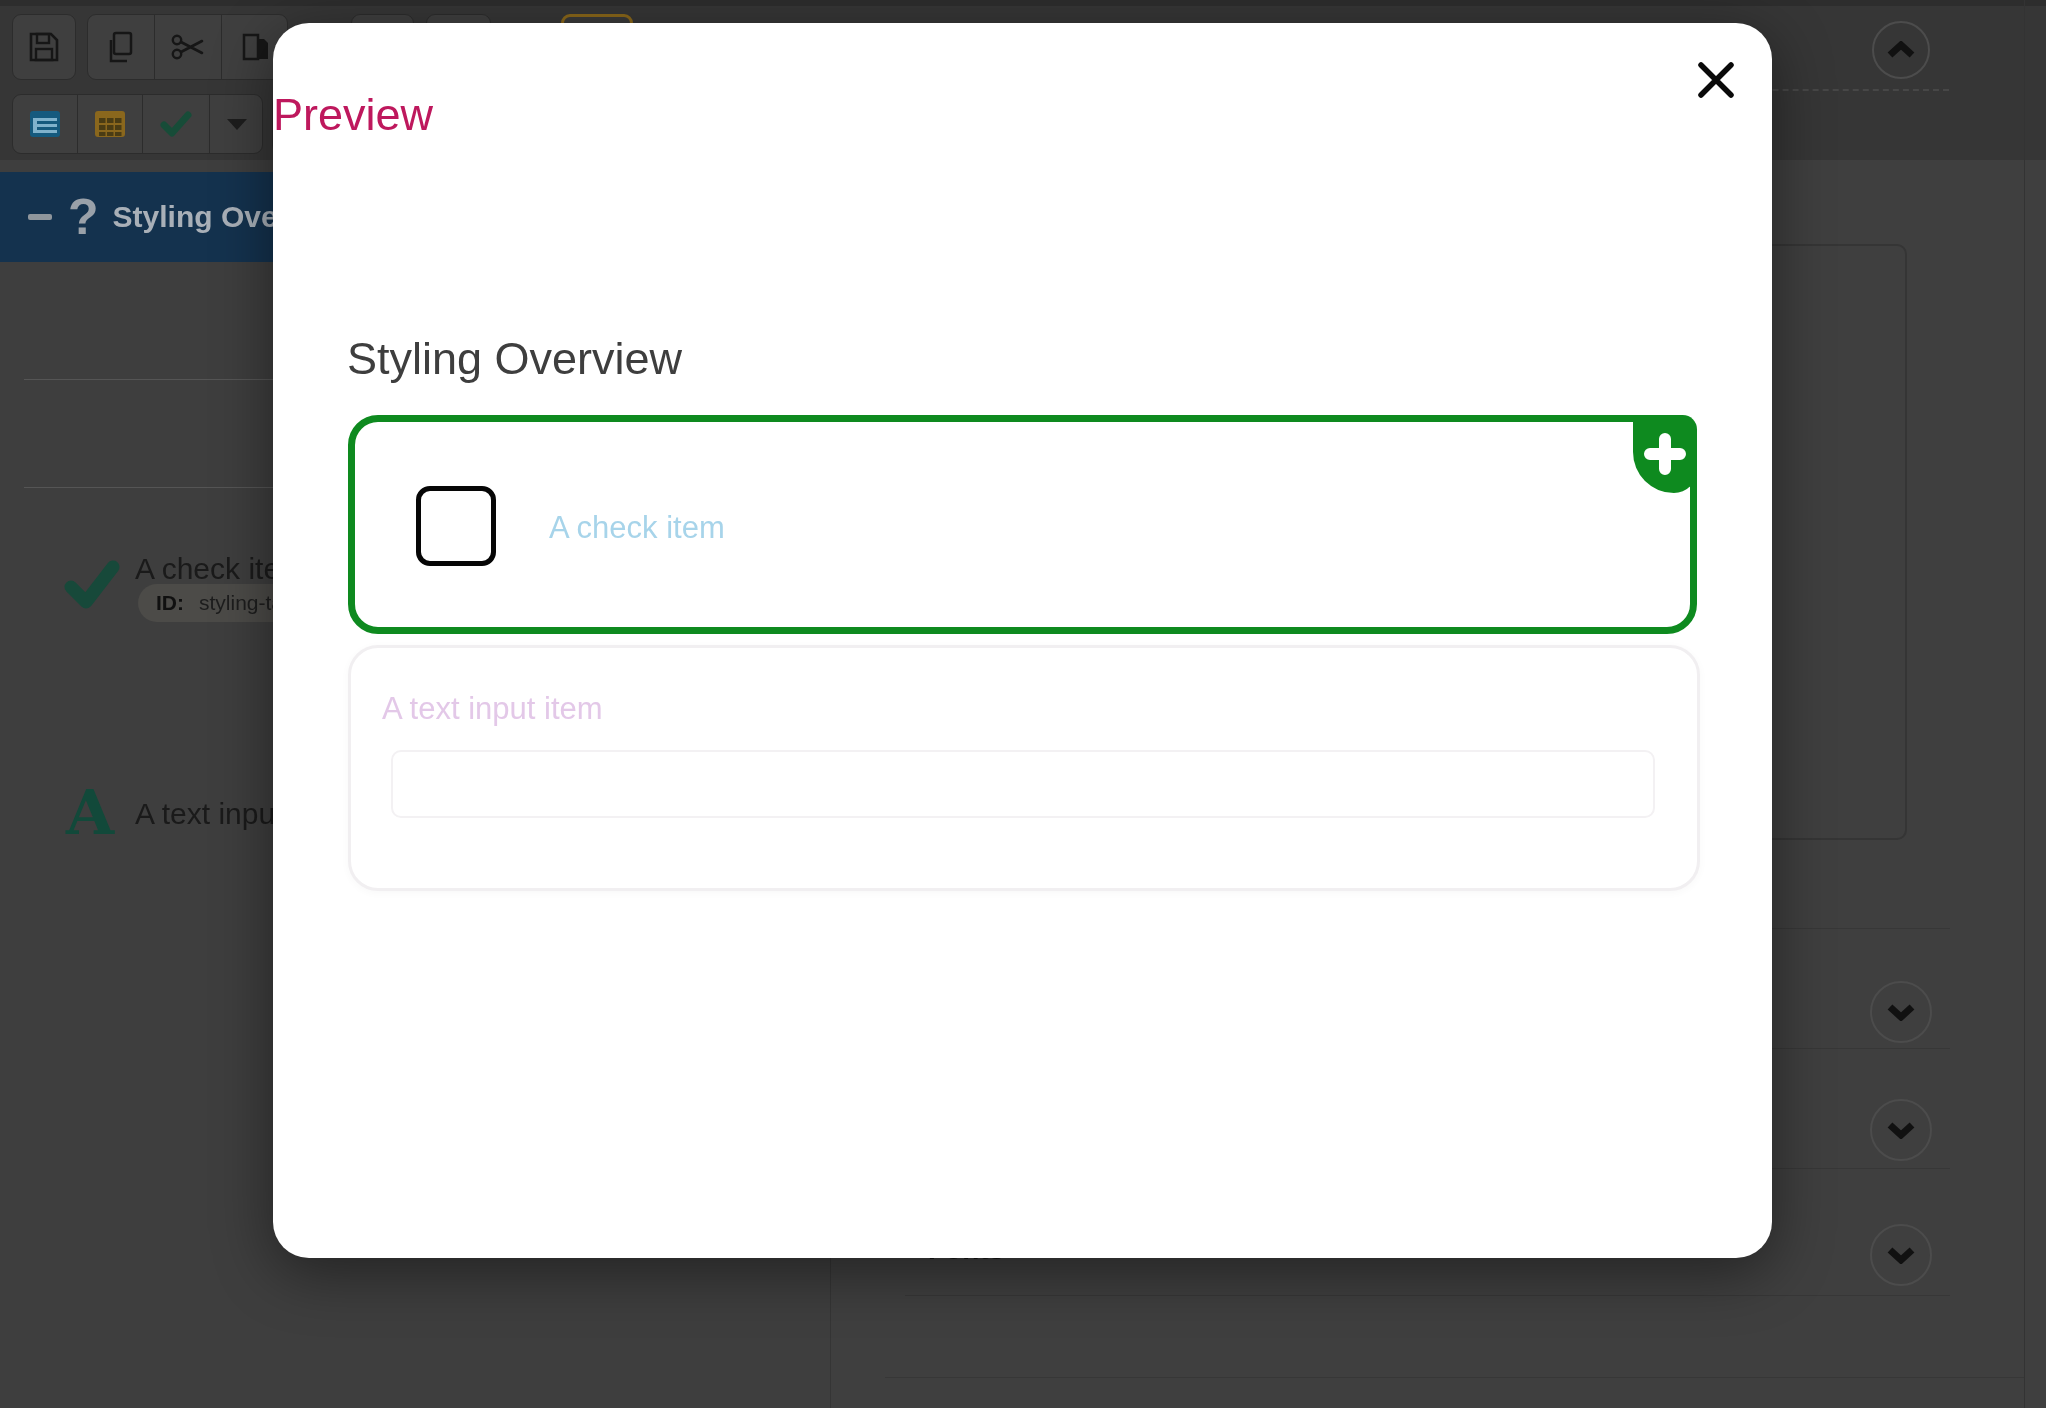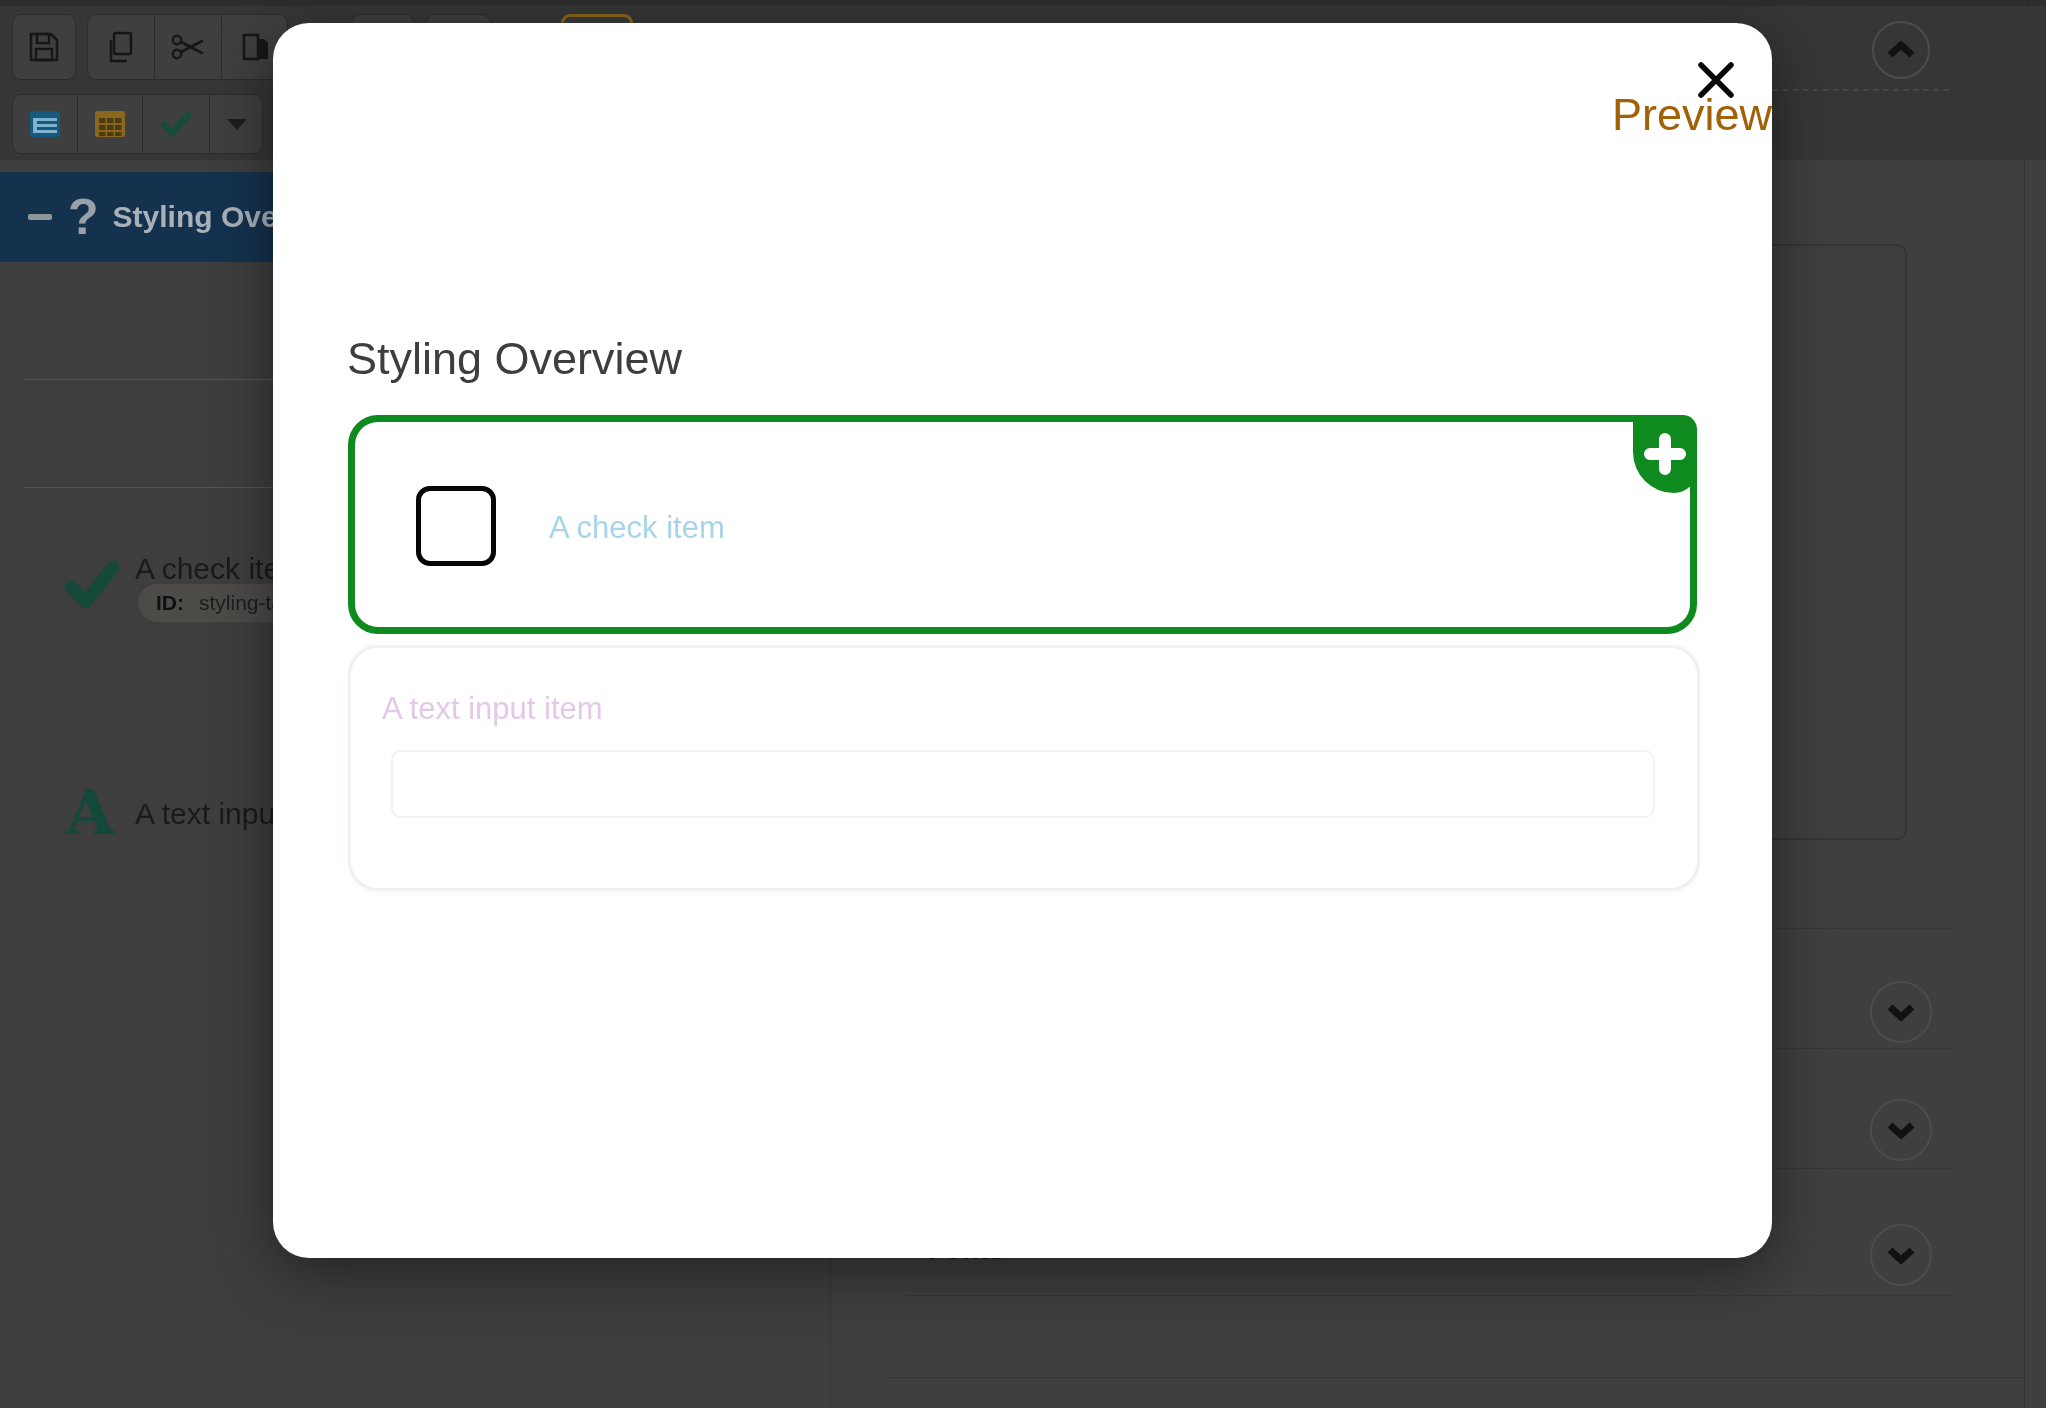--- a/index.html
+++ b/index.html
@@ -37,21 +37,21 @@
   .sepline{position:absolute;height:1px;background:#373737;}
   .dashline{position:absolute;height:0;border-top:2px dashed #474747;}
   .vline{position:absolute;width:1px;background:#333;}
   .bigrect{position:absolute;left:917px;top:244px;width:990px;height:596px;border:2px solid #353535;border-radius:10px;box-sizing:border-box;}
   .circlebtn{position:absolute;border:2px solid #4c4c4c;border-radius:50%;display:flex;align-items:center;justify-content:center;box-sizing:border-box;}
   .fontslbl{position:absolute;left:928px;top:1234px;font-size:28px;font-weight:bold;color:#141414;}
 
   
   #modal{position:absolute;left:273px;top:23px;width:1499px;height:1235px;background:#ffffff;
          border-radius:36px;box-shadow:0 14px 60px rgba(0,0,0,0.45);z-index:10;}
-  .m-title{position:absolute;left:0;top:66px;width:100%;text-align:right;font-size:45px;color:#a16207;}
+  .m-title{position:absolute;left:0;top:66px;width:100%;text-align:left;font-size:45px;color:#be185d;}
   .m-close{position:absolute;left:1421px;top:35px;width:44px;height:44px;cursor:pointer;
            display:flex;align-items:center;justify-content:center;}
   .m-heading{position:absolute;left:74px;top:310px;font-size:45px;color:#3e3e3e;}
 
   .greenbox{position:absolute;left:75px;top:392px;width:1349px;height:219px;
             border:7px solid #0e8a1f;border-radius:30px;box-sizing:border-box;background:#fff;}
   .plusbadge{position:absolute;left:1360px;top:392px;width:64px;height:78px;background:#0e8a1f;
              border-radius:0 16px 26px 46px;display:flex;align-items:center;justify-content:center;z-index:2;}
   .checkbox{position:absolute;left:143px;top:463px;width:80px;height:80px;border:5px solid #060606;
             border-radius:14px;background:#fff;box-sizing:border-box;}

